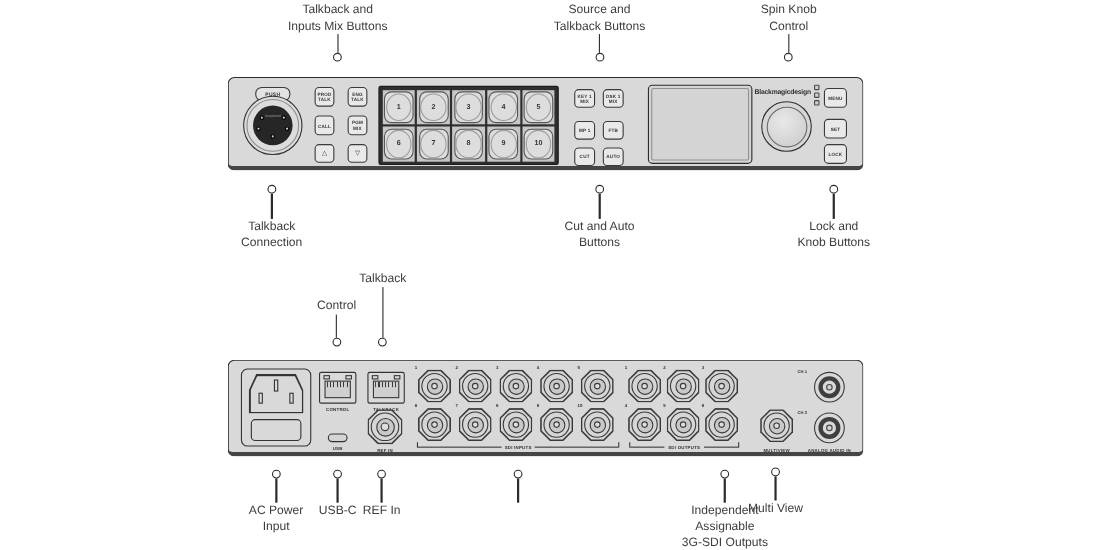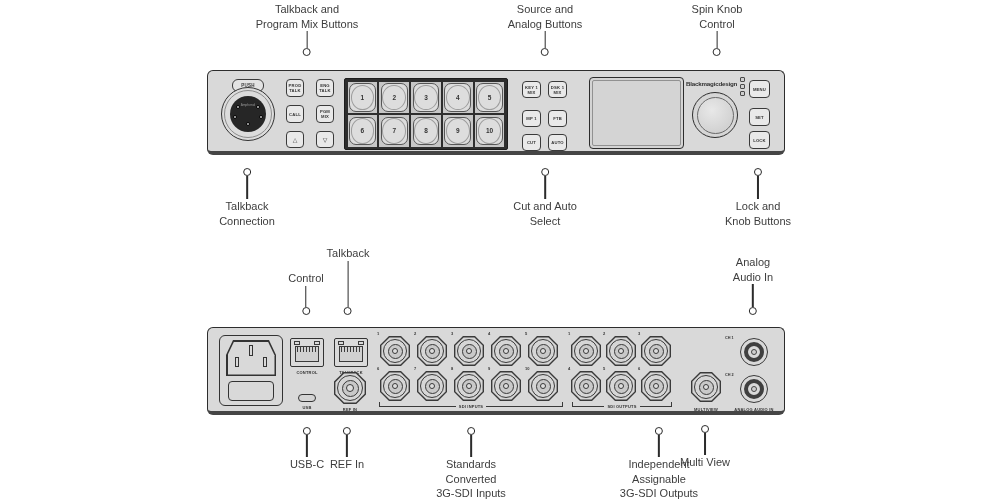--- a/index.html
+++ b/index.html
@@ -111,27 +111,27 @@
   .bracket .blabel{font-size:4px;font-weight:bold;color:#333;line-height:4px;
                    padding:0 3px;margin-bottom:-1.5px;letter-spacing:.2px;white-space:nowrap;}
 </style>
 </head>
 <body>
 
 <div class="stage">
 
   <div class="callout" style="left:307px;top:2px">
     <div class="c-text">Talkback and
-Program Mix Buttons</div>
+Inputs Mix Buttons</div>
     <div class="c-line" style="height:17px"></div>
     <div class="c-ring"></div>
   </div>
   <div class="callout" style="left:545px;top:2px">
     <div class="c-text">Source and
-Analog Buttons</div>
+Talkback Buttons</div>
     <div class="c-line" style="height:17px"></div>
     <div class="c-ring"></div>
   </div>
   <div class="callout" style="left:717px;top:2px">
     <div class="c-text">Spin Knob
 Control</div>
     <div class="c-line" style="height:17px"></div>
     <div class="c-ring"></div>
   </div>
 
@@ -248,43 +248,37 @@
   <div class="callout" style="left:247px;top:168px">
     <div class="c-ring"></div>
     <div class="c-line" style="height:23px"></div>
     <div class="c-text">Talkback
 Connection</div>
   </div>
   <div class="callout" style="left:545px;top:168px">
     <div class="c-ring"></div>
     <div class="c-line" style="height:23px"></div>
     <div class="c-text">Cut and Auto
-Select</div>
+Buttons</div>
   </div>
   <div class="callout" style="left:758px;top:168px">
     <div class="c-ring"></div>
     <div class="c-line" style="height:23px"></div>
     <div class="c-text">Lock and
 Knob Buttons</div>
   </div>
 
   <div class="callout" style="left:306px;top:271px">
     <div class="c-text">Control</div>
     <div class="c-line" style="height:21px"></div>
     <div class="c-ring"></div>
   </div>
   <div class="callout" style="left:348px;top:246px">
     <div class="c-text">Talkback</div>
     <div class="c-line" style="height:46px"></div>
-    <div class="c-ring"></div>
-  </div>
-  <div class="callout" style="left:753px;top:255px">
-    <div class="c-text">Analog
-Audio In</div>
-    <div class="c-line" style="height:23px"></div>
     <div class="c-ring"></div>
   </div>
 
   <div class="panel" style="left:207px;top:327px;width:578px;height:88px">
 
     <div class="acin" style="left:11px;top:7px;width:64px;height:71px"></div>
     <div class="c14-o" style="left:18px;top:12px;width:50px;height:36px"></div>
     <div class="c14-i" style="left:19.5px;top:13.5px;width:47px;height:33px"></div>
     <div class="acpin" style="left:41px;top:17px;width:4px;height:11px"></div>
     <div class="acpin" style="left:27px;top:29px;width:4px;height:10px"></div>
@@ -442,36 +436,39 @@
       <div class="jc"></div>
     </div>
     <div class="chlabel" style="left:517px;top:45px">CH 2</div>
     <div class="jack" style="left:532px;top:47px;width:28px;height:28px">
       <div class="jr"></div>
       <div class="jc"></div>
     </div>
     <div class="plabel" style="left:546px;top:79px">ANALOG AUDIO IN</div>
   </div>
 
+  <div class="callout" style="left:251px;top:427px">
+    <div class="c-ring"></div>
+    <div class="c-line" style="height:22px"></div>
+    <div class="c-text">AC Power
+Input</div>
+  </div>
   <div class="callout" style="left:307px;top:427px">
     <div class="c-ring"></div>
     <div class="c-line" style="height:22px"></div>
     <div class="c-text">USB-C</div>
   </div>
   <div class="callout" style="left:347px;top:427px">
     <div class="c-ring"></div>
     <div class="c-line" style="height:22px"></div>
     <div class="c-text">REF In</div>
   </div>
   <div class="callout" style="left:471px;top:427px">
     <div class="c-ring"></div>
     <div class="c-line" style="height:22px"></div>
-    <div class="c-text">Standards
-Converted
-3G-SDI Inputs</div>
   </div>
   <div class="callout" style="left:659px;top:427px">
     <div class="c-ring"></div>
     <div class="c-line" style="height:22px"></div>
     <div class="c-text">Independent
 Assignable
 3G-SDI Outputs</div>
   </div>
   <div class="callout" style="left:705px;top:425px">
     <div class="c-ring"></div>

